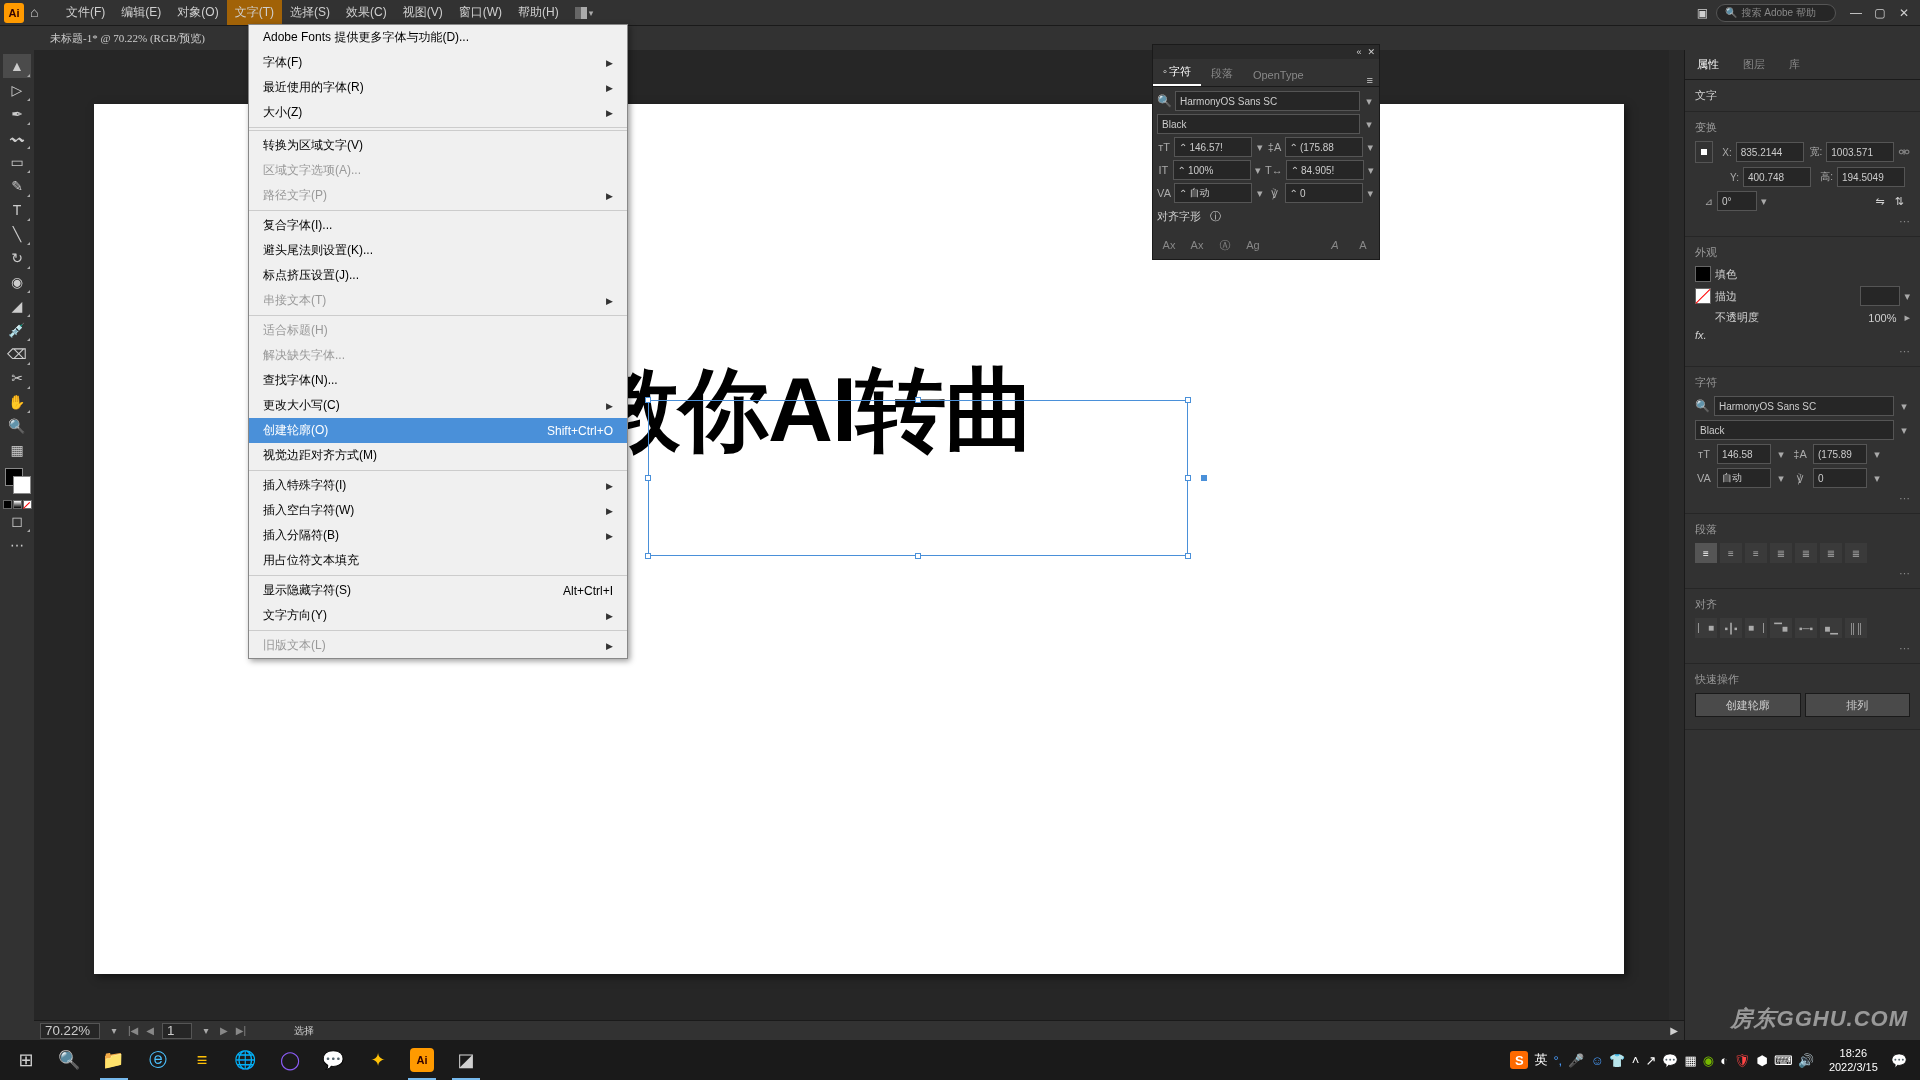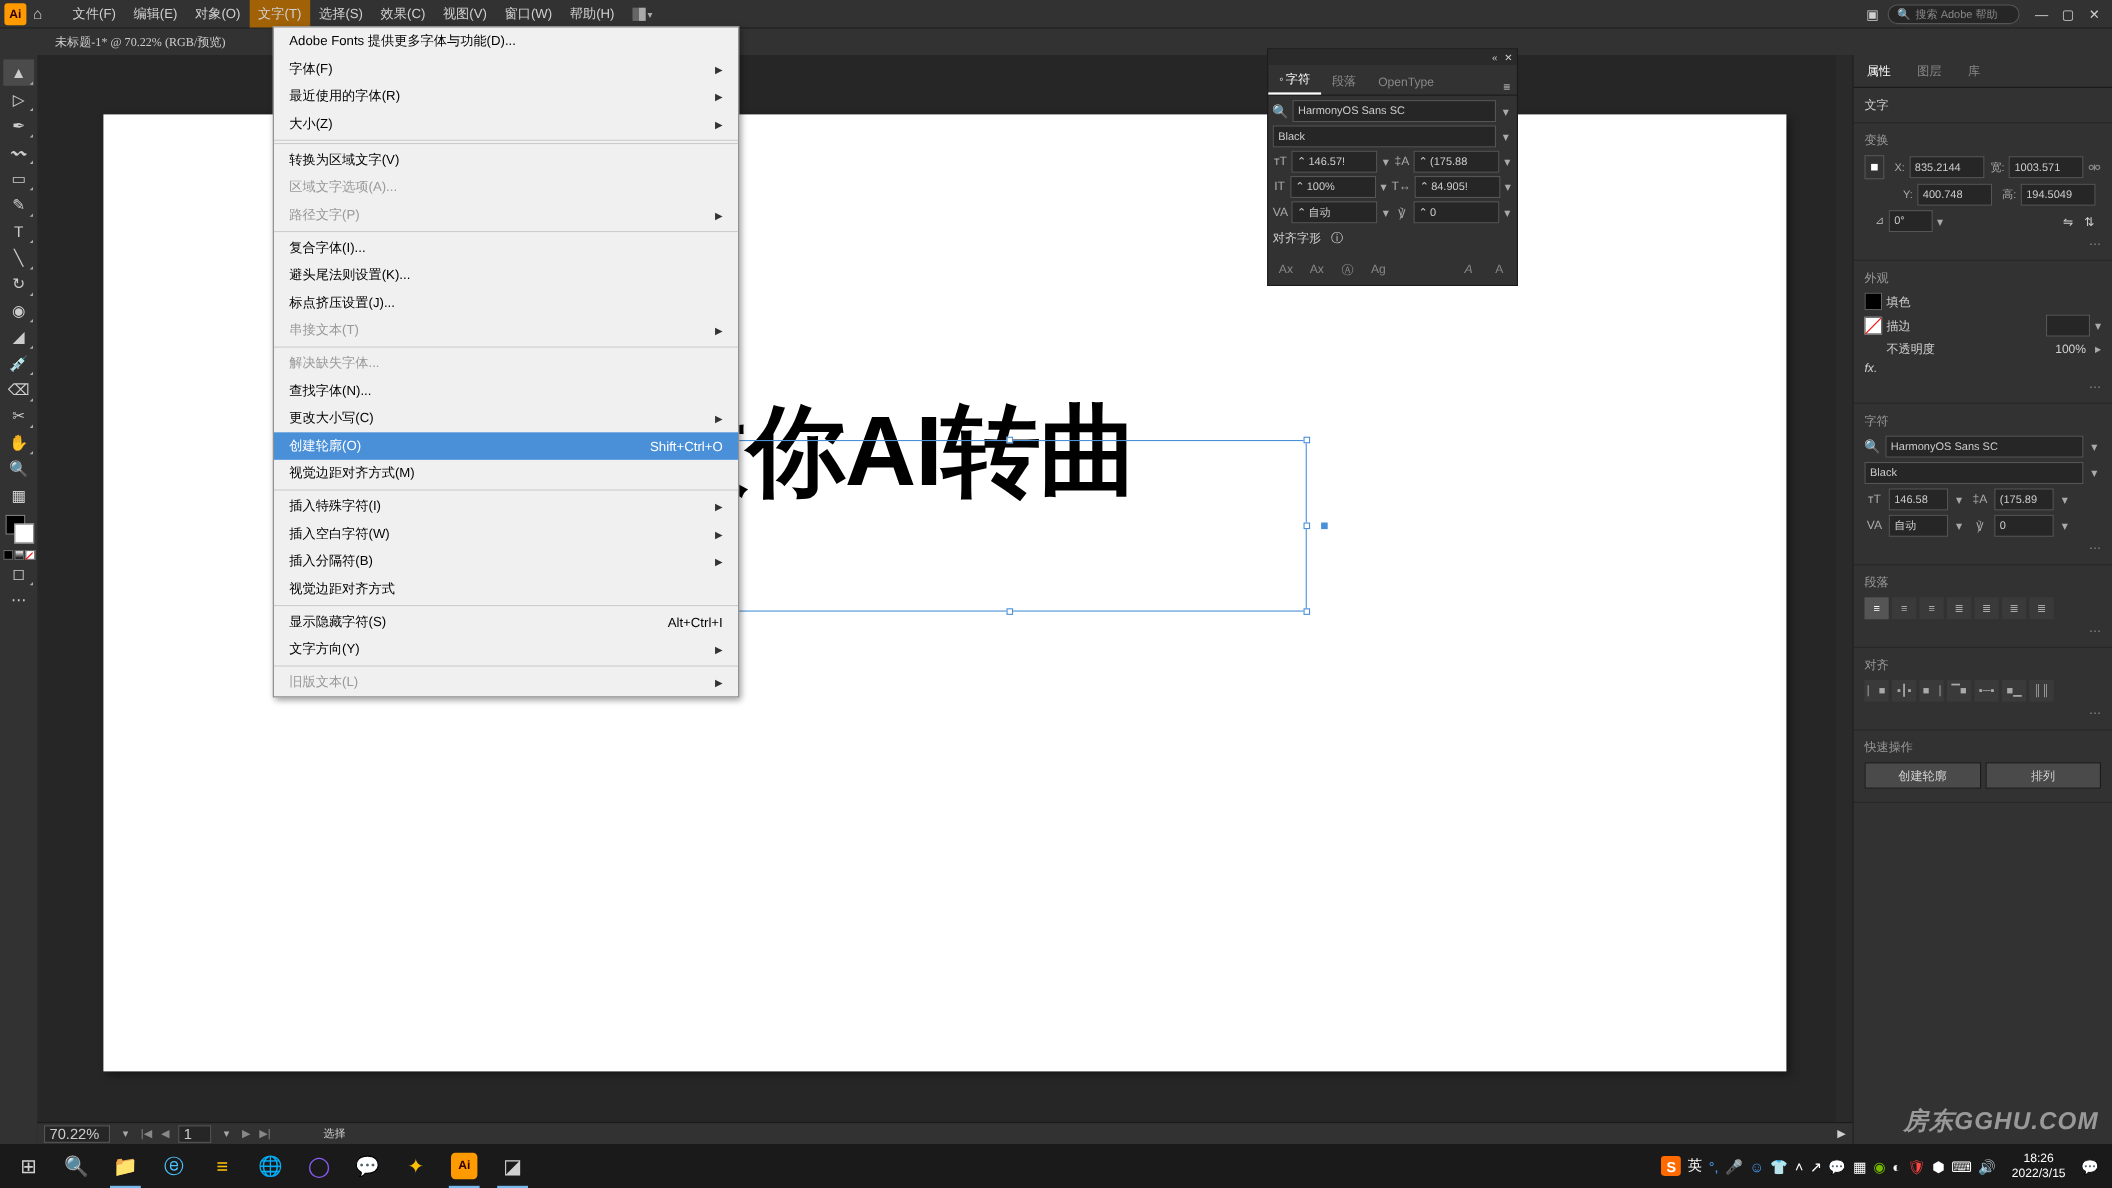--- a/index.html
+++ b/index.html
@@ -31,21 +31,21 @@
 .mini-swatch { width: 9px; height: 9px; border: 1px solid #666; }
 
 .canvas-area { flex: 1; background: #262626; position: relative; overflow: hidden; }
 .artboard { position: absolute; left: 60px; top: 54px; width: 1530px; height: 870px; background: #fff; box-shadow: 3px 3px 8px rgba(0,0,0,0.5); }
 .canvas-text { position: absolute; left: 556px; top: 300px; font-size: 90px; font-weight: 900; color: #000; letter-spacing: -1px; font-family: "Microsoft YaHei", sans-serif; }
 .sel-box { position: absolute; left: 614px; top: 350px; width: 540px; height: 156px; border: 1px solid #4a90d9; }
 .sel-handle { position: absolute; width: 6px; height: 6px; background: #fff; border: 1px solid #4a90d9; }
 .anchor { position: absolute; width: 6px; height: 6px; background: #4a90d9; }
 
 
-.dropdown { position: absolute; left: 248px; top: 24px; width: 424px; background: #f0f0f0; border: 1px solid #888; box-shadow: 2px 2px 6px rgba(0,0,0,0.4); z-index: 100; color: #000; font-size: 12px; }
+.dropdown { position: absolute; left: 248px; top: 24px; width: 380px; background: #f0f0f0; border: 1px solid #888; box-shadow: 2px 2px 6px rgba(0,0,0,0.4); z-index: 100; color: #000; font-size: 12px; }
 .dd-item { padding: 4px 14px; display: flex; align-items: center; justify-content: space-between; cursor: pointer; position: relative; }
 .dd-item.disabled { color: #999; }
 .dd-item.hl { background: #4a90d9; color: #fff; }
 .dd-sep { height: 1px; background: #ccc; margin: 2px 0; }
 .dd-arrow { font-size: 9px; color: #333; }
 
 
 .char-panel { position: absolute; left: 1152px; top: 44px; width: 228px; background: #323232; border: 1px solid #1a1a1a; z-index: 50; }
 .cp-top { height: 14px; background: #2a2a2a; display: flex; justify-content: flex-end; align-items: center; padding: 0 4px; gap: 6px; font-size: 9px; }
 .cp-tabs { display: flex; border-bottom: 1px solid #1a1a1a; align-items: flex-end; }
@@ -353,20 +353,23 @@
     </div>
     <div class="dd-item">
       <span>标点挤压设置(J)...</span>
     </div>
     <div class="dd-item disabled">
       <span>串接文本(T)</span>
       <span class="dd-arrow">▶</span>
     </div>
     <div class="dd-sep"></div>
     <div class="dd-item disabled">
+      <span>适合标题(H)</span>
+    </div>
+    <div class="dd-item disabled">
       <span>解决缺失字体...</span>
     </div>
     <div class="dd-item">
       <span>查找字体(N)...</span>
     </div>
     <div class="dd-item">
       <span>更改大小写(C)</span>
       <span class="dd-arrow">▶</span>
     </div>
     <div class="dd-item hl">
@@ -383,21 +386,21 @@
     </div>
     <div class="dd-item">
       <span>插入空白字符(W)</span>
       <span class="dd-arrow">▶</span>
     </div>
     <div class="dd-item">
       <span>插入分隔符(B)</span>
       <span class="dd-arrow">▶</span>
     </div>
     <div class="dd-item">
-      <span>视觉边距对齐方式</span>
+      <span>用占位符文本填充</span>
     </div>
     <div class="dd-sep"></div>
     <div class="dd-item">
       <span>显示隐藏字符(S)</span>
       <span>Alt+Ctrl+I</span>
     </div>
     <div class="dd-item">
       <span>文字方向(Y)</span>
       <span class="dd-arrow">▶</span>
     </div>

